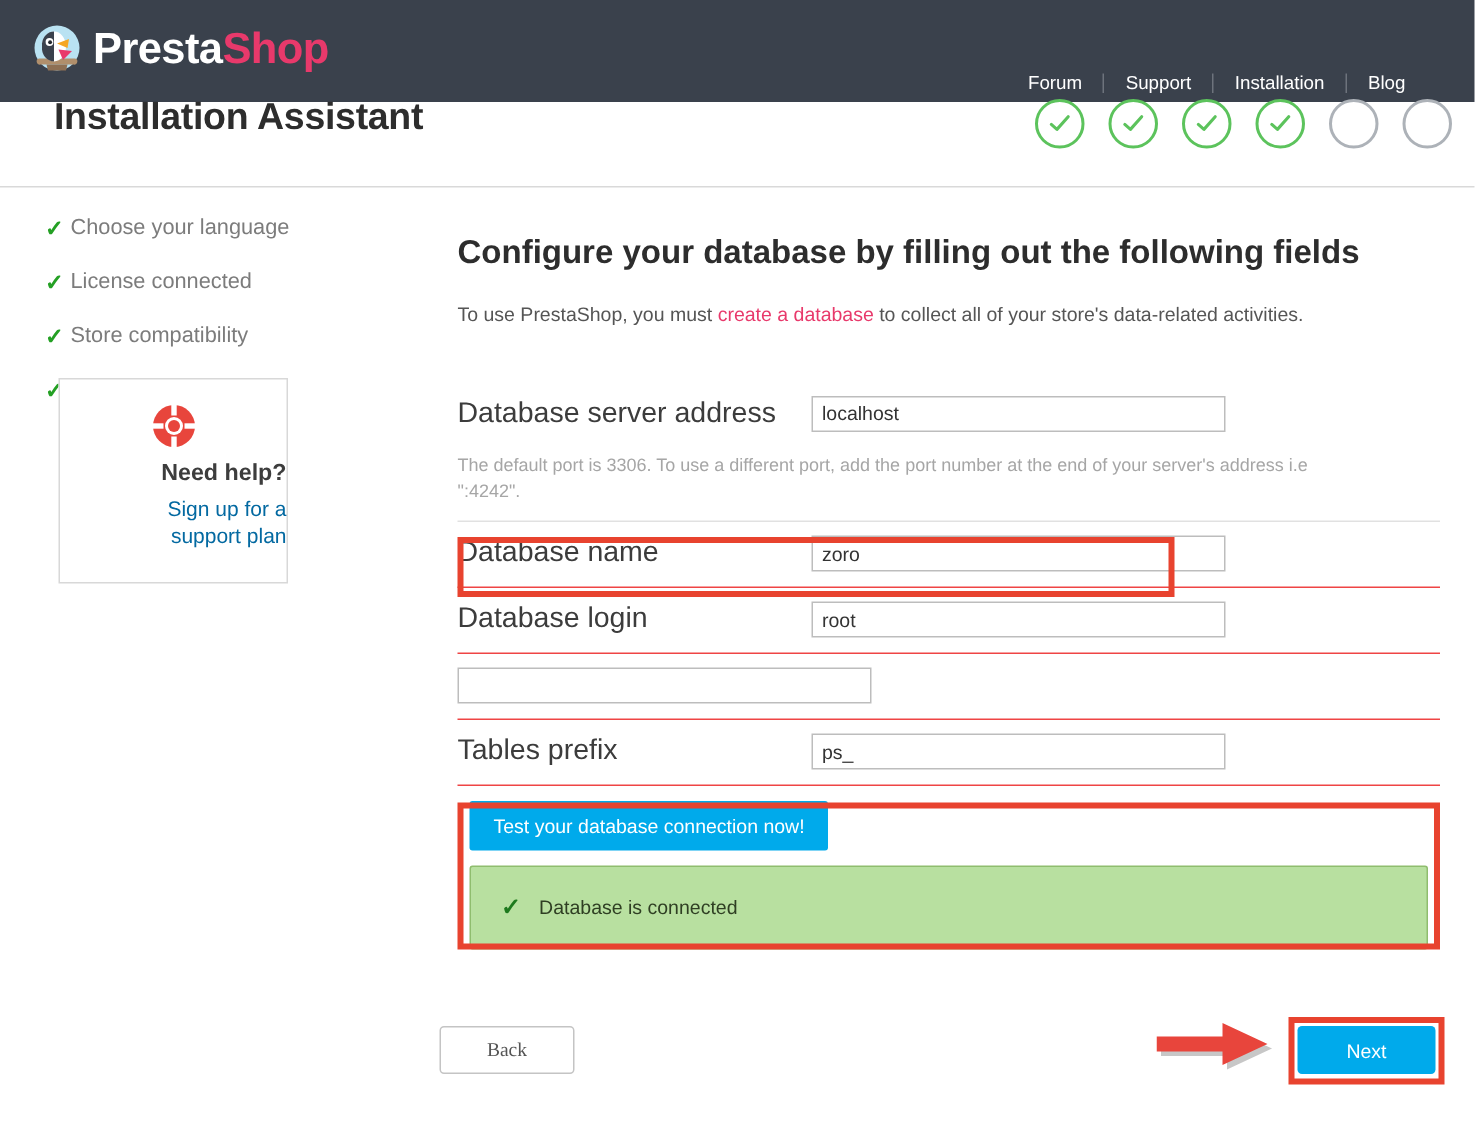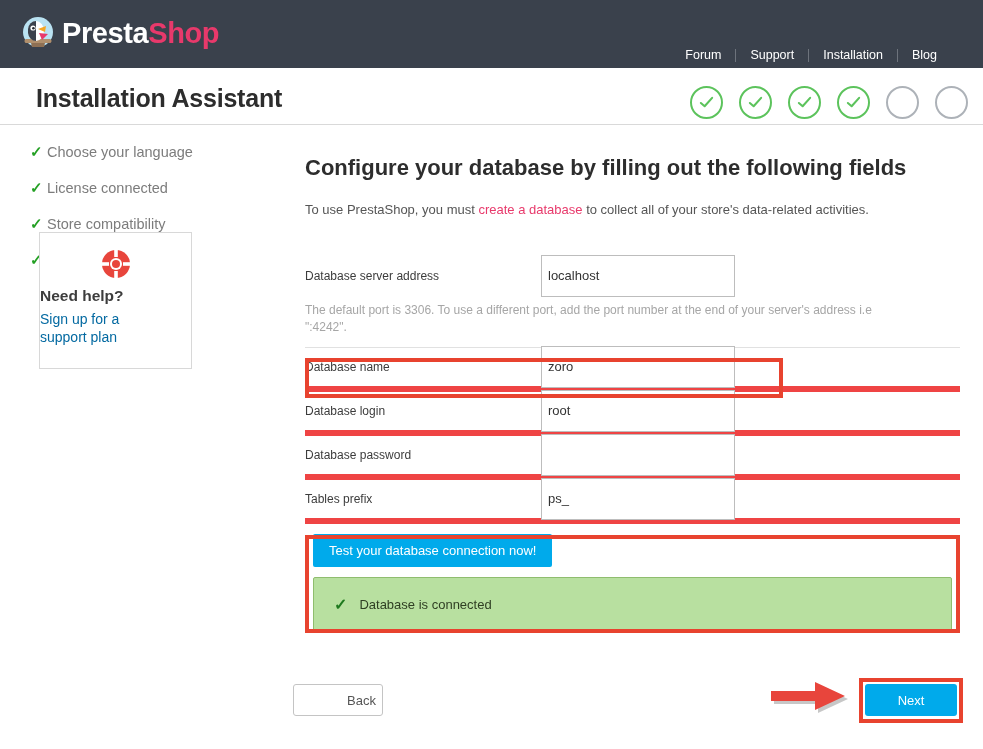--- a/index.html
+++ b/index.html
@@ -40,21 +40,21 @@
   .topnav a {
     color: #ffffff; text-decoration: none;
     padding: 0 14px;
   }
   .topnav .sep {
     width: 1px; height: 13px; background: #6d737c;
   }
 
   
   .titlerow {
-    position: absolute; left: 0; top: 72px;
+    position: absolute; left: 0; top: 52px;
     width: 983px; height: 56px;
   }
   .page-title {
     position: absolute; left: 36px; top: 12px;
     font-size: 25px; font-weight: bold; color: #2d2d2d;
     letter-spacing: -0.2px;
   }
   .steps {
     position: absolute; right: 15px; top: 14px;
     display: flex; gap: 16px;
@@ -89,25 +89,25 @@
   .side-item .tick {
     position: absolute; left: 30px; top: 50%;
     transform: translateY(-50%);
     color: #24a024; font-size: 15px; font-weight: bold;
   }
   .side-item.checked { padding-left: 47px; }
   .side-item.current { color: #2fb3d8; padding-left: 47px; }
   .side-item.upcoming { color: #b3b3b3; padding-left: 47px; }
 
   .helpbox {
-    position: absolute; left: 39px; top: 232px;
+    position: absolute; left: 39px; top: 252px;
     width: 153px; height: 137px;
     border: 1px solid #d8d8d8;
     background: #fff;
-    text-align: left;
+    text-align: right;
     padding-top: 14px;
   }
   .help-icon { width: 34px; height: 34px; margin: 0 auto 6px; display: block; }
   .help-title { font-size: 15.5px; font-weight: bold; color: #3d3d3d; margin-bottom: 6px; }
   .help-link { font-size: 14px; color: #0369a1; line-height: 1.25; cursor: pointer; }
 
   
   .main {
     position: absolute; left: 305px; top: 155px;
     width: 655px;
@@ -120,31 +120,31 @@
     font-size: 13px; color: #555; line-height: 1.45;
     margin-bottom: 34px;
   }
   .main-desc a { color: #e8396b; text-decoration: none; }
 
   
   .frow {
     position: relative;
     display: flex; align-items: center;
     height: 44px;
-    border-bottom: 6px solid #ef4444;
+    border-bottom: 1px solid #ef4444;
   }
   .frow.noborder { border-bottom: none; }
   .frow .flabel {
     width: 236px;
-    font-size: 12px; color: #3c3c3c;
+    font-size: 19px; color: #3c3c3c;
   }
   .frow input.ftext {
-    width: 194px; height: 24px;
+    width: 276px; height: 24px;
     border: 1px solid #bdbdbd;
-    padding: 20px 6px;
+    padding: 2px 6px;
     font-size: 13px; color: #333;
     font-family: "Liberation Sans", sans-serif;
     background: #fff;
     outline: none;
   }
   .fhint {
     font-size: 12px; color: #a6a6a6; line-height: 1.45;
     padding: 4px 0 10px 0;
     border-bottom: 1px solid #e1e1e1;
   }
@@ -186,23 +186,22 @@
   
   .footer {
     position: absolute; left: 293px; top: 684px;
     width: 670px; height: 32px;
   }
   .backbtn {
     position: absolute; left: 0; top: 0;
     width: 90px; height: 32px;
     border: 1px solid #c4c4c4; border-radius: 3px;
     background: #fff; color: #555; font-size: 13px;
-    font-family: Liberation Sans, sans-serif;
+    font-family: Liberation Serif, serif;
     cursor: pointer;
-    text-align: right;
   }
   .nextbtn {
     position: absolute; right: 6px; top: 0;
     width: 92px; height: 32px;
     border: none; border-radius: 3px;
     background: #00aaeb; color: #fff; font-size: 13px;
     font-family: "Liberation Sans", sans-serif;
     cursor: pointer;
   }
   #hl-next {
@@ -347,21 +346,20 @@
   </div>
 
   
   <div class="frow">
     <span class="flabel">Database login</span>
     <input class="ftext" type="text" value="root" style="">
   </div>
 
   
   <div class="frow">
-    <span class="flabel">Database password</span>
     <input class="ftext" type="password" value="" style="">
   </div>
 
   
   <div class="frow">
     <span class="flabel">Tables prefix</span>
     <input class="ftext" type="text" value="ps_" style="">
   </div>
 
   

